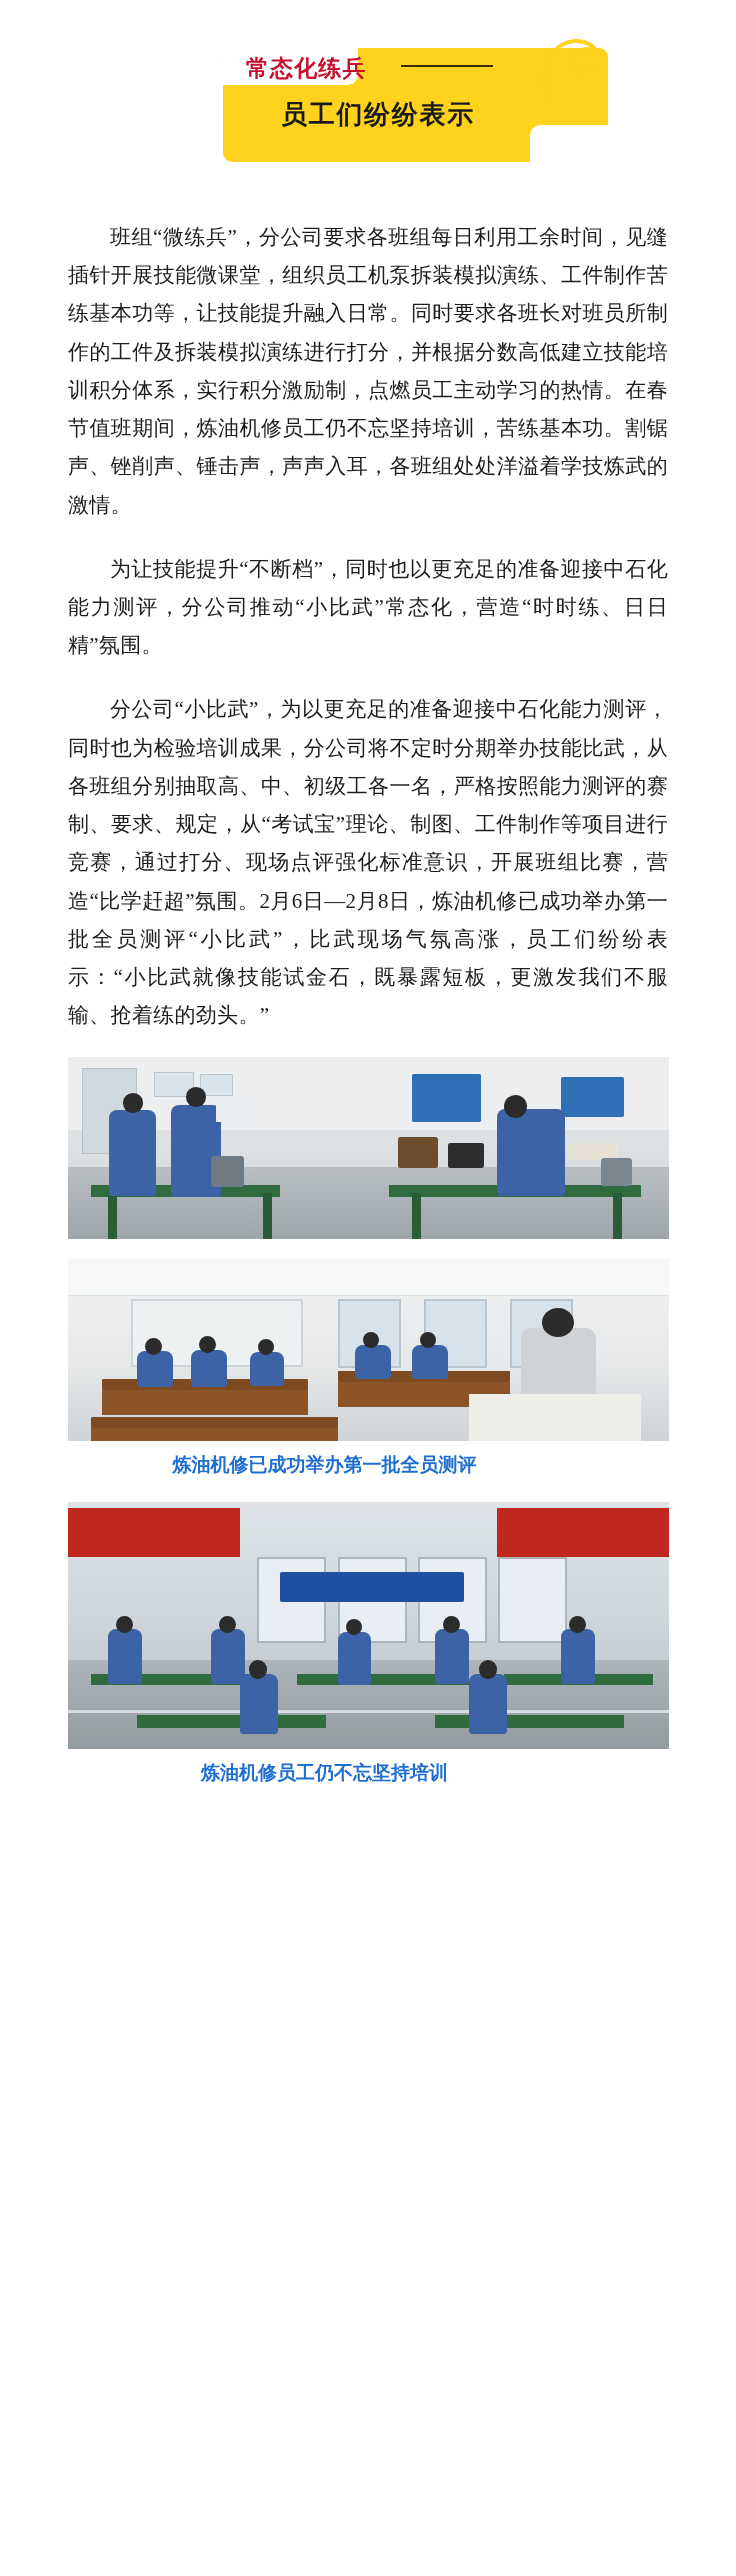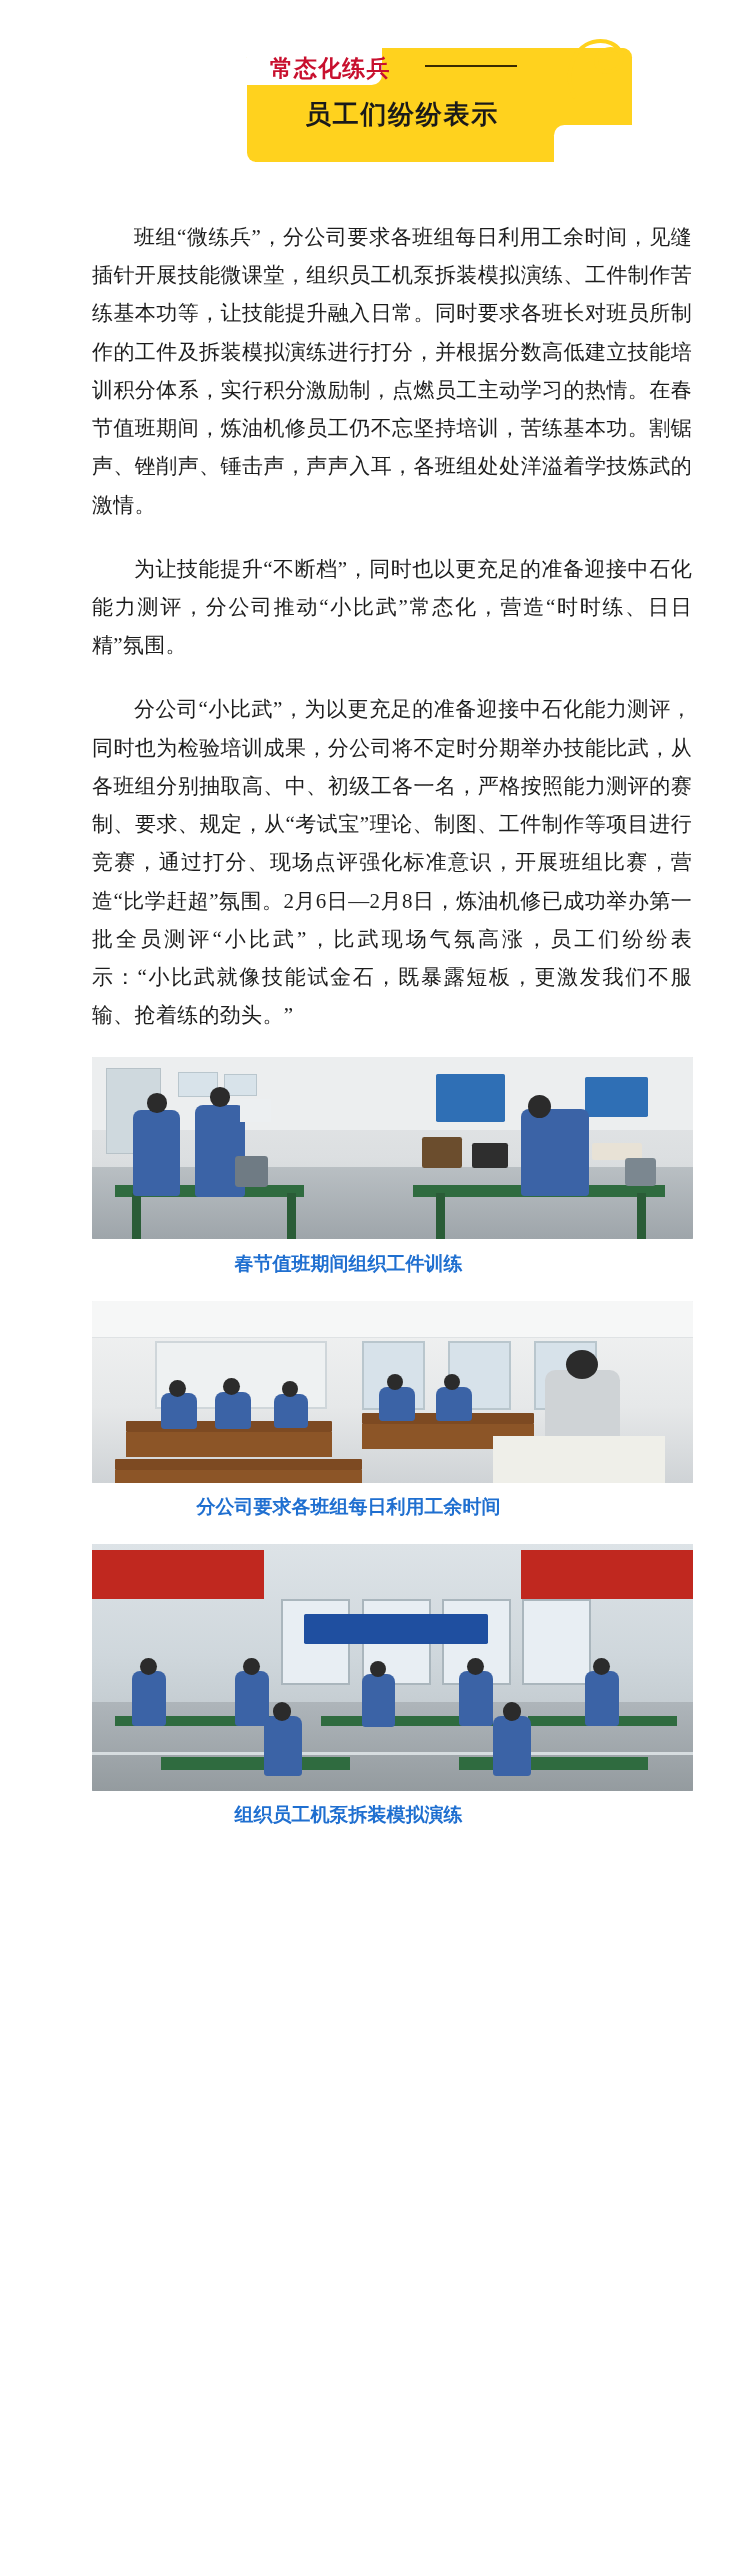--- a/index.html
+++ b/index.html
@@ -10,21 +10,20 @@
   body {
     width: 736px;
     font-family: "Liberation Sans", "DejaVu Sans", sans-serif;
   }
   .page {
     width: 649px;
     min-height: 2576px;
     background: #ffffff;
     position: relative;
     padding: 0;
-    margin-left: 24px;
   }
 
   
   .header {
     position: relative;
     width: 736px;
     height: 218px;
   }
   .header-inner {
     position: absolute;
@@ -245,21 +244,20 @@
           <div class="p1-benchlegs" style="left:344px;"></div>
           <div class="p1-benchlegs" style="left:545px;"></div>
           <div class="obj" style="left:330px; top:80px; width:40px; height:31px; background:#6b4d2d; border-radius:2.3px;"></div>
           <div class="obj" style="left:380px; top:86px; width:36px; height:25px; background:#2e2e2e; border-radius:2.3px;"></div>
           <div class="worker" style="left:429px; top:52px; width:68px; height:87px;"></div>
           <div class="worker-head" style="left:436px; top:38px; width:23px; height:23px;"></div>
           <div class="obj" style="left:500px; top:86px; width:50px; height:17px; background:#e8e2d6; border-radius:2.3px;"></div>
           <div class="obj" style="left:533px; top:101px; width:31px; height:27.5px; background:#7b8790; border-radius:3.4px;"></div>
         </div>
       </div>
-      <figcaption class="caption">春节值班期间组织工件训练</figcaption>
     </figure>
 
     <figure class="figure">
       <div class="photo photo-2">
         <div class="scene">
           <div class="p2-wall"></div>
           <div class="p2-ceil"></div>
           <div class="p2-board"></div>
           <div class="p2-win" style="left:270px;"></div>
           <div class="p2-win" style="left:356px;"></div>
@@ -281,21 +279,21 @@
           <div class="worker" style="left:287px; top:86px; width:36px; height:34px;"></div>
           <div class="worker-head" style="left:295px; top:73px; width:16px; height:16px;"></div>
           <div class="worker" style="left:344px; top:86px; width:36px; height:34px;"></div>
           <div class="worker-head" style="left:352px; top:73px; width:16px; height:16px;"></div>
 
           <div class="obj" style="left:453px; top:69px; width:75px; height:92px; background:#cfd3d6; border-radius:10.3px 10.3px 0 0;"></div>
           <div class="obj" style="left:474px; top:49px; width:32px; height:29px; background:#2b2b2b; border-radius:50%;"></div>
           <div class="obj" style="left:401px; top:135px; width:172px; height:47px; background:#efefe9;"></div>
         </div>
       </div>
-      <figcaption class="caption">分公司要求各班组每日利用工余时间</figcaption>
+      <figcaption class="caption">炼油机修已成功举办第一批全员测评</figcaption>
     </figure>
 
     <figure class="figure">
       <div class="photo photo-3">
         <div class="scene">
           <div class="p3-bg"></div>
           <div class="p3-banner-l"></div>
           <div class="p3-banner-r"></div>
           <div class="p3-win" style="left:189px;"></div>
           <div class="p3-win" style="left:270px;"></div>
@@ -320,18 +318,18 @@
           <div class="worker" style="left:367px; top:127px; width:34px; height:55px;"></div>
           <div class="worker-head" style="left:375px; top:114px; width:17px; height:17px;"></div>
           <div class="worker" style="left:493px; top:127px; width:34px; height:55px;"></div>
           <div class="worker-head" style="left:501px; top:114px; width:17px; height:17px;"></div>
           <div class="worker" style="left:172px; top:172px; width:38px; height:60px;"></div>
           <div class="worker-head" style="left:181px; top:158px; width:18.4px; height:18.4px;"></div>
           <div class="worker" style="left:401px; top:172px; width:38px; height:60px;"></div>
           <div class="worker-head" style="left:411px; top:158px; width:18.4px; height:18.4px;"></div>
         </div>
       </div>
-      <figcaption class="caption">组织员工机泵拆装模拟演练</figcaption>
+      <figcaption class="caption">炼油机修员工仍不忘坚持培训</figcaption>
     </figure>
 
   </div>
 </div>
 
 
 </body></html>

